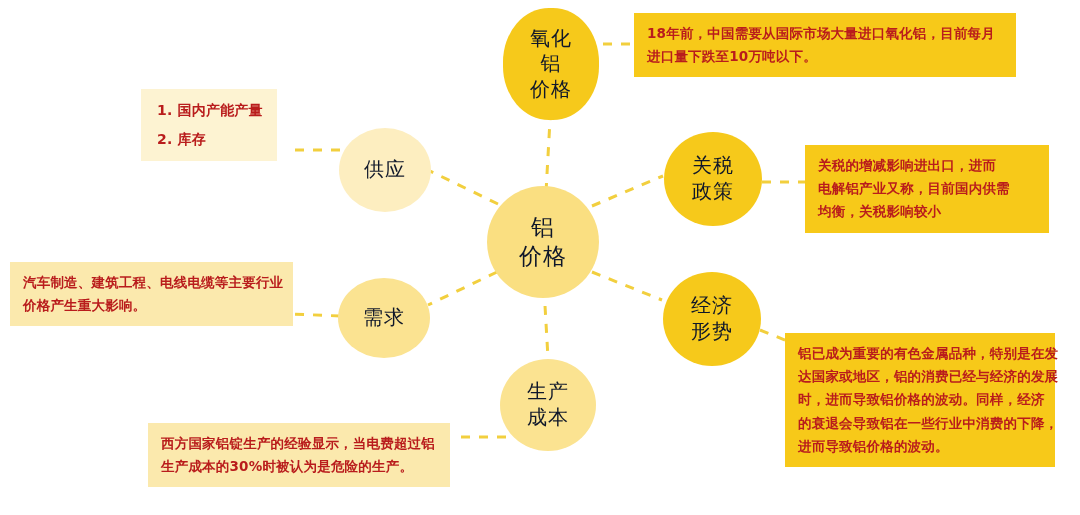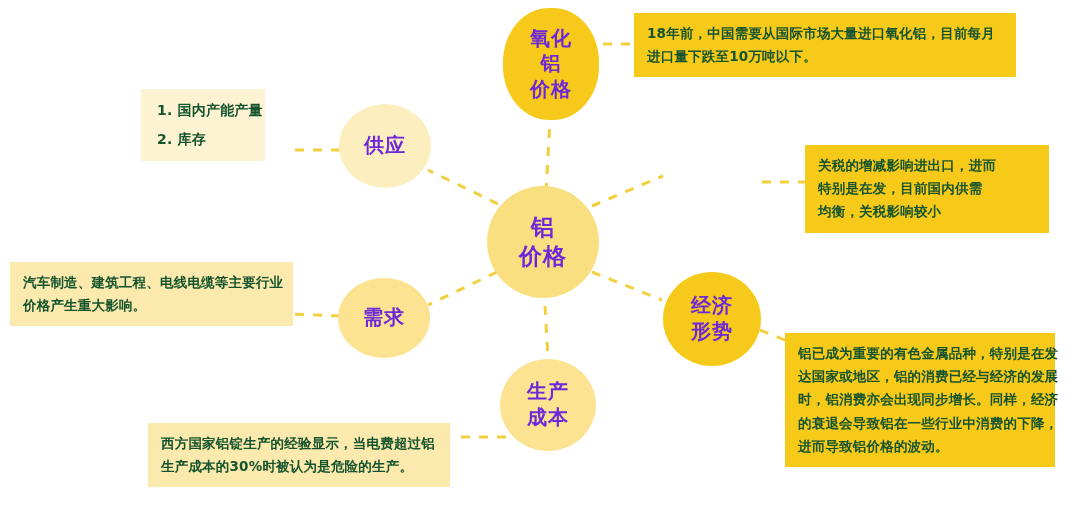--- a/index.html
+++ b/index.html
@@ -28,22 +28,22 @@
 
   
   .node {
     position: absolute;
     border-radius: 50%;
     display: flex;
     flex-direction: column;
     align-items: center;
     justify-content: center;
     text-align: center;
-    color: #6d28d9;
-    font-weight: bold;
+    color: #0f172a;
+    font-weight: normal;
     letter-spacing: 1px;
     z-index: 3;
   }
   .node span {
     display: block;
     line-height: 1.28;
     white-space: nowrap;
   }
 
   .node.center {
@@ -61,21 +61,21 @@
   }
   .node.pale {
     background: #fdeec0;
     font-size: 20px;
   }
 
   
   .box {
     position: absolute;
     box-sizing: border-box;
-    color: #14532d;
+    color: #b91c1c;
     font-weight: bold;
     font-size: 13.5px;
     line-height: 1.72;
     letter-spacing: 0.2px;
     z-index: 2;
   }
   .box.gold {
     background: #f7c919;
   }
   .box.cream {
@@ -135,64 +135,68 @@
     <span>铝</span>
     <span>价格</span>
   </div>
 
   <div class="node strong" style="left:503px; top:8px; width:96px; height:112px; border-radius:48%;">
     <span>氧化</span>
     <span>铝</span>
     <span>价格</span>
   </div>
 
-  <div class="node pale" style="left:339px; top:104px; width:92px; height:84px;align-items:center;">
+  <div class="node pale" style="left:339px; top:128px; width:92px; height:84px;align-items:center;">
     <span>供应</span>
   </div>
 
   <div class="node mid" style="left:338px; top:278px; width:92px; height:80px;">
     <span>需求</span>
   </div>
 
   <div class="node mid" style="left:500px; top:359px; width:96px; height:92px;">
     <span>生产</span>
     <span>成本</span>
   </div>
 
+  <div class="node strong" style="left:664px; top:132px; width:98px; height:94px;">
+    <span>关税</span>
+    <span>政策</span>
+  </div>
 
   <div class="node strong" style="left:663px; top:272px; width:98px; height:94px;">
     <span>经济</span>
     <span>形势</span>
   </div>
 
   <div class="box gold pad" style="left:634px; top:13px; width:382px;">
     <span class="line">18年前，中国需要从国际市场大量进口氧化铝，目前每月</span>
     <span class="line">进口量下跌至10万吨以下。</span>
   </div>
 
-  <div class="box cream listbox" style="left:141px; top:89px; width:124px;">
+  <div class="box cream listbox" style="left:141px; top:89px; width:136px;">
     <span class="line">1. 国内产能产量</span>
     <span class="line">2. 库存</span>
   </div>
 
   <div class="box gold pad" style="left:805px; top:145px; width:244px;">
     <span class="line">关税的增减影响进出口，进而</span>
-    <span class="line">特别是在发，目前国内供需</span>
+    <span class="line">电解铝产业又称，目前国内供需</span>
     <span class="line">均衡，关税影响较小</span>
   </div>
 
   <div class="box lightgold pad" style="left:10px; top:262px; width:283px;">
     <span class="line">汽车制造、建筑工程、电线电缆等主要行业</span>
     <span class="line">价格产生重大影响。</span>
   </div>
 
   <div class="box gold pad" style="left:785px; top:333px; width:270px;">
     <span class="line">铝已成为重要的有色金属品种，特别是在发</span>
     <span class="line">达国家或地区，铝的消费已经与经济的发展</span>
-    <span class="line">时，铝消费亦会出现同步增长。同样，经济</span>
+    <span class="line">时，进而导致铝价格的波动。同样，经济</span>
     <span class="line">的衰退会导致铝在一些行业中消费的下降，</span>
     <span class="line">进而导致铝价格的波动。</span>
   </div>
 
   <div class="box lightgold pad" style="left:148px; top:423px; width:302px;">
     <span class="line">西方国家铝锭生产的经验显示，当电费超过铝</span>
     <span class="line">生产成本的30%时被认为是危险的生产。</span>
   </div>
 
 </div>

